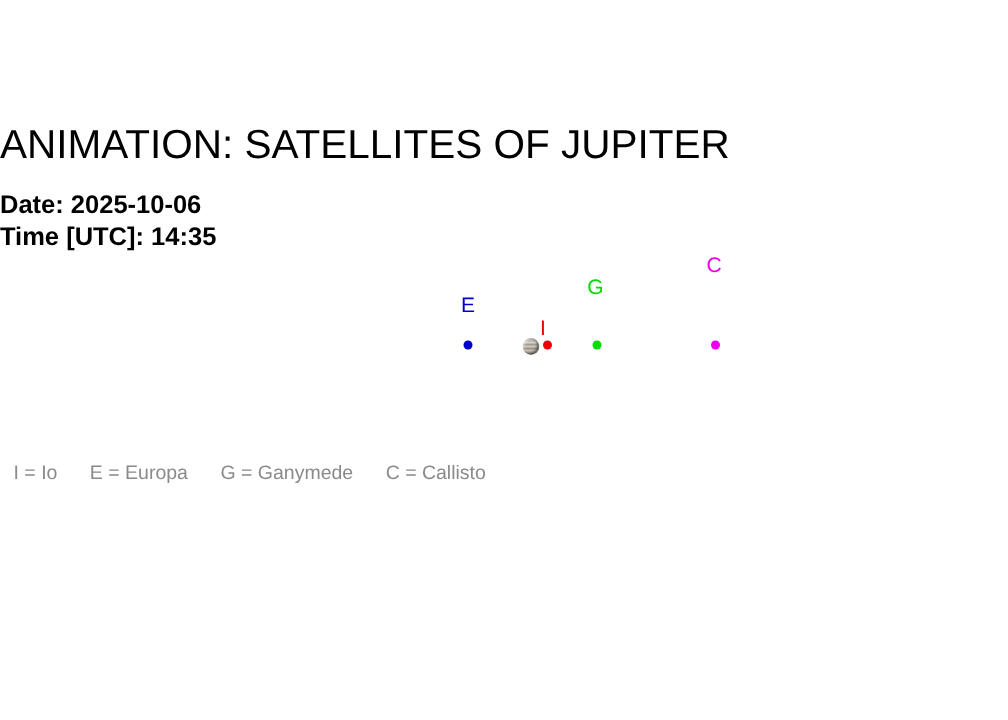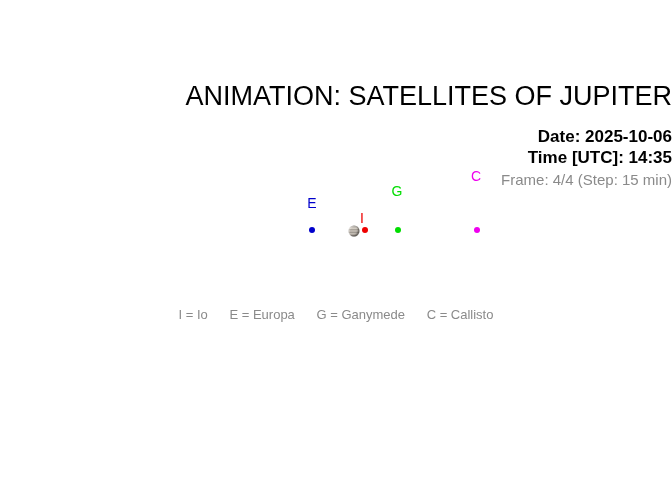--- a/index.html
+++ b/index.html
@@ -25,21 +25,21 @@
     height: 480px;
     background: #ffffff;
   }
 
   
   .header {
     position: absolute;
     left: 0;
     top: 82px;
     width: 672px;
-    text-align: right;
+    text-align: left;
     line-height: 1;
   }
 
   .title {
     display: block;
     font-size: 27px;
     color: #000000;
     letter-spacing: 0px;
     white-space: nowrap;
     line-height: 1.08;
@@ -114,40 +114,38 @@
                 inset 1px 1px 1px rgba(255,255,255,0.35);
     overflow: hidden;
   }
 
   
   .legend {
     position: absolute;
     left: 0;
     top: 307px;
     width: 672px;
-    text-align: center;
     font-size: 13px;
     color: #8a8a8a;
     white-space: nowrap;
   }
   .legend-entry {
     display: inline-block;
     margin: 0 9px;
   }
 </style>
 </head>
 <body>
 
 <div class="stage">
 
   <div class="header">
     <span class="title">ANIMATION: SATELLITES OF JUPITER</span>
     <span class="date-line">Date: 2025-10-06</span>
     <span class="time-line">Time [UTC]: 14:35</span>
-    <span class="frame-line" style="color: rgb(138, 138, 138);">Frame: 4/4 (Step: 15 min)</span>
   </div>
 
   <div class="field">
     <div class="jupiter" style="left: 354px; top: 231px; width: 11px; height: 11px;"></div>
 
     <div class="moon-dot" style="left: 312px; top: 230px; background: rgb(0, 0, 204);"></div>
     <div class="moon-dot" style="left: 365px; top: 230px; background: rgb(238, 0, 0);"></div>
     <div class="moon-dot" style="left: 398px; top: 230px; background: rgb(0, 221, 0);"></div>
     <div class="moon-dot" style="left: 477px; top: 230px; background: rgb(238, 0, 238);"></div>
 

